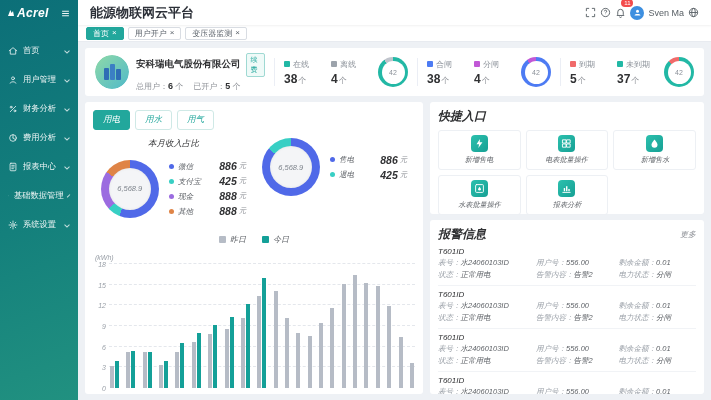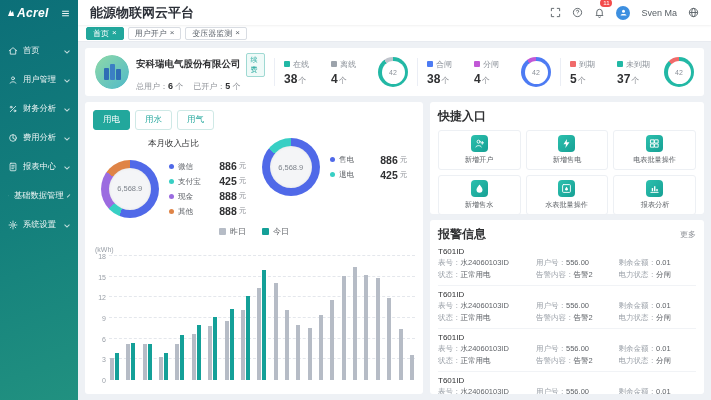--- a/index.html
+++ b/index.html
@@ -20,21 +20,21 @@
     font-size:9px; color:rgba(255,255,255,.93); cursor:pointer; }
   .menu-item .mi-icon { width:10px; height:10px; opacity:.95; }
   .menu-item .mi-label { flex:1; margin-left:5px; white-space:nowrap; transform:scale(.92); transform-origin:left center; }
   .chev { width:4px; height:4px; border-right:1px solid rgba(255,255,255,.75);
     border-bottom:1px solid rgba(255,255,255,.75); transform:rotate(45deg); margin-right:1px; }
 
   
   .header { margin-left:78px; height:25px; background:#fff; display:flex; align-items:center;
     padding:0 12px; box-shadow:0 1px 2px rgba(0,0,0,.06); position:relative; z-index:4; }
   .header-title { font-size:13px; font-weight:bold; color:#2c3038; }
-  .header-right { margin-left:auto; display:flex; align-items:center; gap:11px; color:#596066; }
+  .header-right { margin-left:auto; display:flex; align-items:center; gap:4px; color:#596066; }
   .h-ic { width:11px; height:11px; cursor:pointer; }
   .bell-wrap { position:relative; }
   .badge { position:absolute; top:-5px; right:-7px; background:#f34b4b; color:#fff; font-size:6px;
     line-height:8px; padding:0 3px; border-radius:5px; }
   .avatar { width:14px; height:14px; border-radius:50%; background:#3d8fe0; color:#fff; display:flex;
     align-items:center; justify-content:center; }
   .avatar svg { width:9px; height:9px; }
   .user-name { font-size:9px; color:#596066; }
 
   
@@ -64,29 +64,29 @@
   .stat { min-width:34px; }
   .stat-lab { display:flex; align-items:center; gap:3px; font-size:8px; color:#8a9098; }
   .sw { width:6px; height:6px; border-radius:1px; }
   .stat-val { margin-top:2px; font-size:12px; font-weight:bold; color:#303133; }
   .stat-val .unit { font-size:8px; font-weight:normal; color:#909399; margin-left:1px; }
   .ring { position:relative; width:30px; height:30px; border-radius:50%; flex:0 0 auto; }
   .ring::after { content:""; position:absolute; inset:3.5px; border-radius:50%; background:#fff; }
   .ring-num { position:absolute; inset:0; display:flex; align-items:center; justify-content:center;
     font-size:7px; color:#8a9098; z-index:1; }
 
-  .main-row { display:flex; gap:7px; height:292px; }
+  .main-row { display:flex; gap:7px; height:292px;font-style:italic; }
 
   
   .left-card { width:338px; background:#fff; border-radius:3px; padding:8px; overflow:hidden; }
   .pill-row { display:flex; gap:5px; margin-bottom:8px; }
   .pill { font-size:8.5px; padding:3px 9px; border-radius:3px; border:1px solid #cfe9e6;
     color:#22a79c; background:#fff; cursor:pointer; }
   .pill.active { background:#22a79c; color:#fff; border-color:#22a79c; }
-  .donut-row { display:flex; margin-bottom:6px; }
+  .donut-row { display:flex; margin-bottom:14px; }
   .donut-half { flex:1; }
   .donut-title { text-align:center; font-size:8.5px; color:#303133; margin-bottom:7px; }
   .donut-flex { display:flex; align-items:center; justify-content:center; gap:10px; }
   .donut { position:relative; width:58px; height:58px; border-radius:50%; flex:0 0 auto; }
   .donut::after { content:""; position:absolute; inset:8px; border-radius:50%; background:#f4f5f7;
     box-shadow:inset 0 0 3px rgba(0,0,0,.08); }
   .donut-center { position:absolute; inset:0; display:flex; align-items:center; justify-content:center;
     font-size:7.5px; color:#7d838b; z-index:1; }
   .lg-item { display:flex; align-items:center; margin:3px 0; font-size:8px; }
   .lg-dot { width:5px; height:5px; border-radius:50%; margin-right:4px; flex:0 0 auto; }
@@ -539,32 +539,20 @@
 
     </div>
 
     <div class="right-col">
       <div class="quick-card">
         <div class="panel-title">快捷入口</div>
         <div class="quick-grid">
             <div class="quick-cell">
               <span class="q-ic">
                 <span class="icon " style="">
-                  <svg viewBox="0 0 24 24" fill="none" stroke="currentColor" stroke-width="2" stroke-linecap="round" stroke-linejoin="round">
-                    <circle cx="10" cy="8" r="3.3"></circle>
-                    <path d="M4 19.5c1-4 11-4 12 0"></path>
-                    <path d="M18 7.5v6M15 10.5h6"></path>
-                  </svg>
-                </span>
-              </span>
-              <span class="q-lab">新增开户</span>
-            </div>
-            <div class="quick-cell">
-              <span class="q-ic">
-                <span class="icon " style="">
                   <svg viewBox="0 0 24 24" fill="currentColor" stroke="none" stroke-width="2" stroke-linecap="round" stroke-linejoin="round">
                     <path d="M13 2 5.5 13.5H11L9.5 22 18.5 9.5H12.5Z"></path>
                   </svg>
                 </span>
               </span>
               <span class="q-lab">新增售电</span>
             </div>
             <div class="quick-cell">
               <span class="q-ic">
                 <span class="icon " style="">

